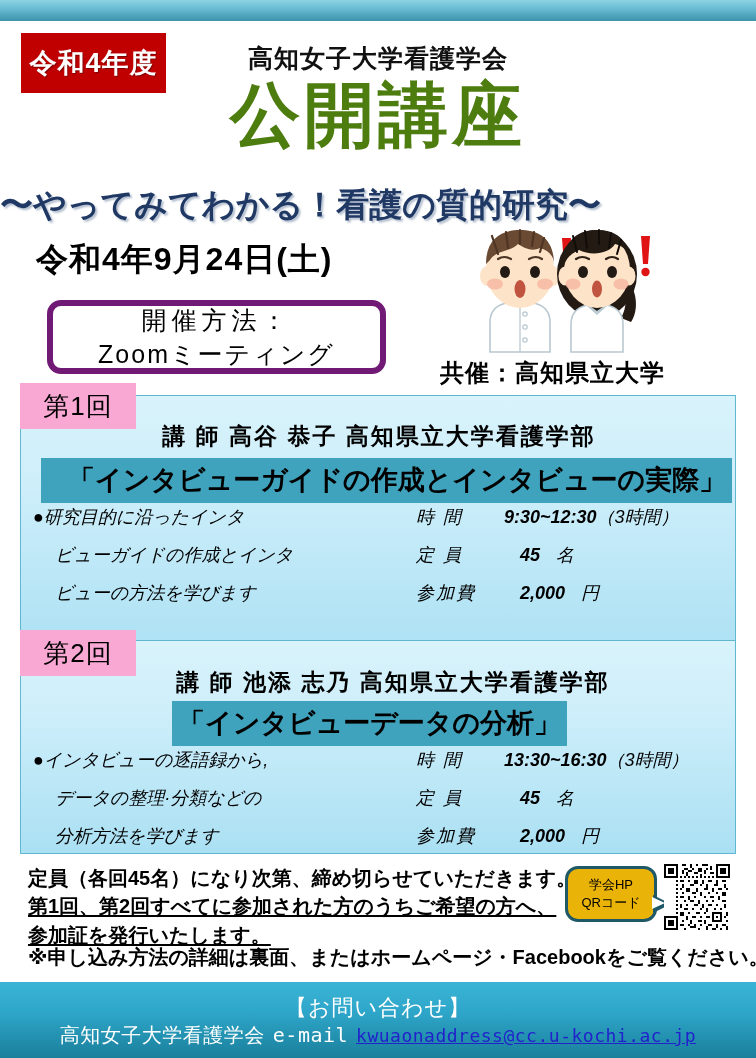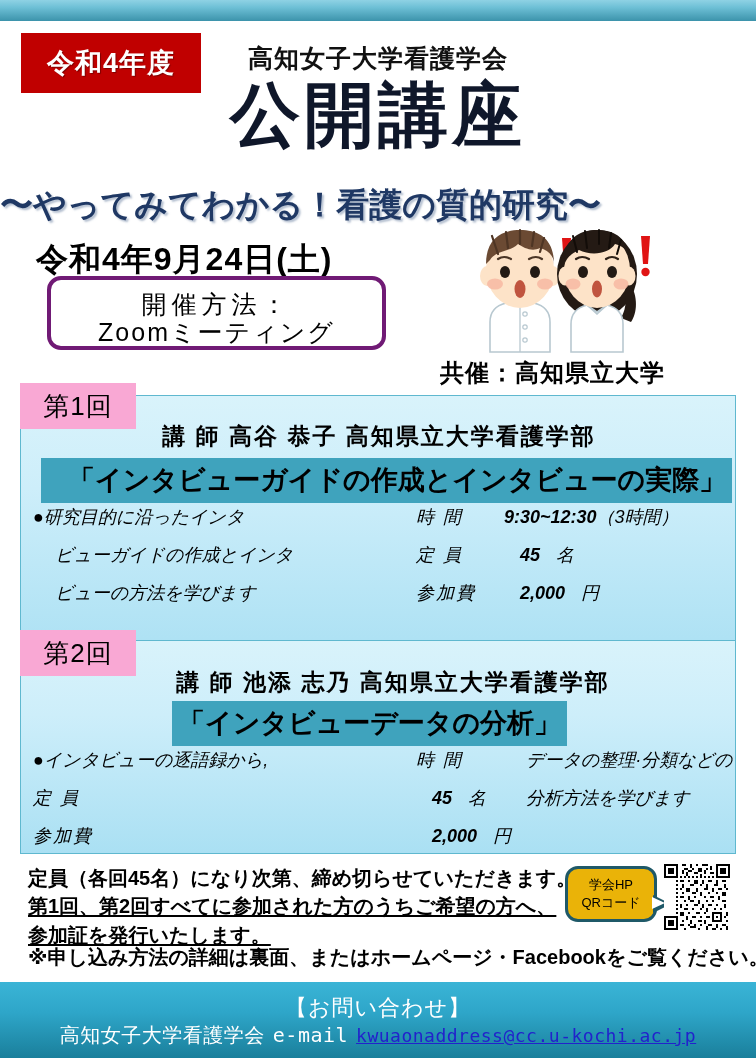--- a/index.html
+++ b/index.html
@@ -24,21 +24,21 @@
     position: absolute;
     left: 0; top: 0;
     width: 756px; height: 21px;
     background: linear-gradient(to bottom, #8fd2e4 0%, #6ec0d6 35%, #3c93ab 100%);
   }
 
   
   .era-badge {
     position: absolute;
     left: 21px; top: 33px;
-    width: 180px; height: 60px;
+    width: 145px; height: 60px;
     background: #c00000;
     display: flex;
     align-items: center;
     justify-content: center;
     color: #ffffff;
     font-size: 27px;
     font-weight: 700;
     letter-spacing: 1px;
     text-shadow: 1px 1px 1px rgba(0,0,0,0.35);
   }
@@ -55,21 +55,21 @@
     letter-spacing: 1px;
   }
 
   .main-title {
     position: absolute;
     left: 0; top: 80px;
     width: 756px;
     text-align: center;
     font-size: 70px;
     font-weight: 700;
-    color: #0f172a;
+    color: #4d7c0f;
     letter-spacing: 4px;
     line-height: 1.0;
   }
 
   .subtitle {
     position: absolute;
     left: 0; top: 183px;
     width: 756px;
     text-align: left;
     font-size: 33px;
@@ -85,29 +85,29 @@
     left: 36px; top: 238px;
     font-size: 32px;
     font-weight: 700;
     color: #000000;
     letter-spacing: 1px;
   }
 
   
   .method-box {
     position: absolute;
-    left: 47px; top: 276px;
+    left: 47px; top: 300px;
     width: 339px; height: 74px;
-    border: 4px solid #701a75;
+    border: 6px solid #701a75;
     border-radius: 14px;
     background: #ffffff;
     display: flex;
     flex-direction: column;
     align-items: center;
-    justify-content: flex-end;
+    justify-content: space-between;
   }
   .method-line1 {
     font-size: 25px;
     color: #000000;
     letter-spacing: 5px;
     line-height: 1.12;
   }
   .method-line2 {
     font-size: 25px;
     color: #000000;
@@ -431,20 +431,21 @@
     </div>
   </div>
 
   <div class="session-tab tab-2">第2回</div>
   <div class="session session-2">
     <div class="lecturer lecturer-2">講 師  池添 志乃  高知県立大学看護学部</div>
     <div class="session-title title-2">「インタビューデータの分析」</div>
     <div class="details details-2">
       <div class="desc-cell first">●インタビューの逐語録から,</div>
       <div class="label-cell">時 間</div>
+      <div class="value-cell"><span>13:30~16:30</span><span class="unit">（3時間）</span></div>
 
       <div class="desc-cell indent">データの整理·分類などの</div>
       <div class="label-cell">定 員</div>
       <div class="value-cell"><span class="pad"></span><span>45</span><span class="pad"></span><span class="unit">名</span></div>
 
       <div class="desc-cell indent">分析方法を学びます</div>
       <div class="label-cell">参加費</div>
       <div class="value-cell"><span class="pad"></span><span>2,000</span><span class="pad"></span><span class="unit">円</span></div>
     </div>
   </div>

